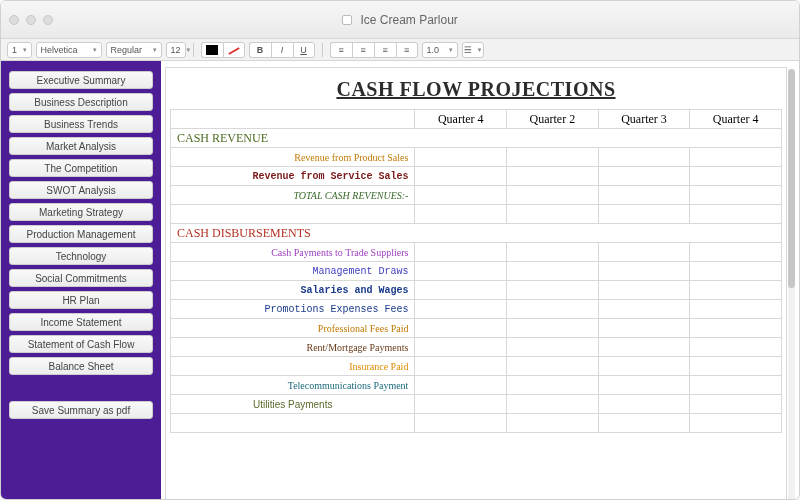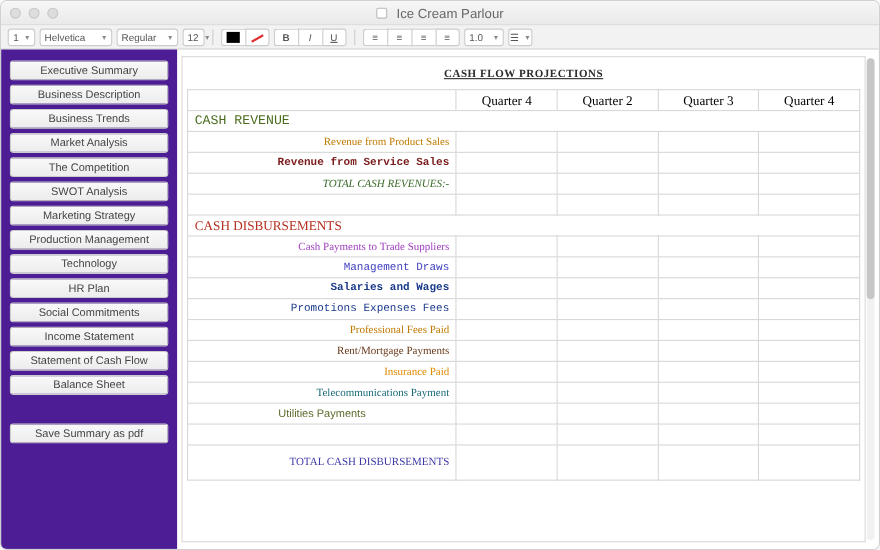--- a/index.html
+++ b/index.html
@@ -10,21 +10,21 @@
     width: 800px;
     height: 500px;
     overflow: hidden;
     border: 1px solid #d0d0d0;
     border-radius: 6px;
     box-shadow: 0 2px 10px rgba(0,0,0,0.08);
     position: relative;
   }
   
   .titlebar {
-    height: 22px;
+    height: 38px;
     background: linear-gradient(#f6f6f6, #eaeaea);
     border-bottom: 1px solid #d6d6d6;
     display: flex;
     align-items: center;
     padding: 0 8px;
     position: relative;
   }
   .traffic { display: flex; gap: 7px; }
   .tl { width: 10px; height: 10px; border-radius: 50%; background: #ddd; border: 1px solid #c7c7c7; }
   .titlebar .title {
@@ -99,21 +99,21 @@
   }
   .doc {
     border:1px solid #d9d9d9;
     height:100%;
     overflow:hidden;
     background:#fff;
     padding:4px 4px 4px 4px;
   }
   h1.doc-title {
     text-align:center; font-family:Georgia,"Times New Roman",serif;
-    font-size:10px; text-decoration:underline; letter-spacing:0.5px;
+    font-size:20px; text-decoration:underline; letter-spacing:0.5px;
     color:#2c2c2c; margin:6px 0 8px;
     font-weight:bold;
   }
   table.grid {
     width:100%; border-collapse:collapse; table-layout:fixed;
   }
   table.grid td, table.grid th {
     border:1px solid #d8d8d8;
     height:19px;
     padding:1px 6px;
@@ -129,21 +129,21 @@
   }
   .q1 { color:#b00000; font-weight:bold;}
   .q2 { color:#2b7a2b; font-family:Georgia,serif;}
   .q3 { color:#8a4aa8; font-family:Georgia,serif;}
   .q4 { color:#2257c5; font-family:Georgia,serif;}
   .label-col { text-align:right; }
   .section-head td {
     padding-top:6px;
     height:24px;
   }
-  .cash-rev { color:#4a6b1e; font-family:Liberation Mono, monospace; font-size:12px; }
+  .cash-rev { color:#4a6b1e; font-family:Liberation Serif, serif; font-size:12px; }
   .cash-dis { color:#b43020; font-family:Georgia,serif; font-size:12px; }
   .tot-dis { color:#3d3aa8; font-family:Georgia,serif; font-size:13px; text-align:right; line-height:1.1;}
   .row-rps { color:#c07a00; font-family:Liberation Serif, serif; text-align:right;}
   .row-rss { color:#7a1a1a; font-family:"Courier New",monospace; font-weight:bold; text-align:right;}
   .row-tcr { color:#3a6b2a; font-family:Georgia,serif; font-style:italic; text-align:right;}
   .row-cpts { color:#a040c0; font-family:Georgia,serif; text-align:right;}
   .row-md  { color:#4040c0; font-family:Liberation Mono, monospace; text-align:right;}
   .row-sw  { color:#1a3a8a; font-family:"Courier New",monospace; font-weight:bold; text-align:right;}
   .row-pep { color:#1a3a8a; font-family:"Courier New",monospace; text-align:right;}
   .row-pfp { color:#c07a00; font-family:Georgia,serif; text-align:right;}
@@ -242,24 +242,24 @@
     <div class="sb-btn">
         <span>Marketing Strategy</span>
       </div>
     <div class="sb-btn">
         <span>Production Management</span>
       </div>
     <div class="sb-btn">
         <span>Technology</span>
       </div>
     <div class="sb-btn">
+        <span>Social Commitments</span>
+      </div>
+    <div class="sb-btn">
         <span>HR Plan</span>
-      </div>
-    <div class="sb-btn">
-        <span>Social Commitments</span>
       </div>
     <div class="sb-btn">
         <span>Income Statement</span>
       </div>
     <div class="sb-btn">
         <span>Statement of Cash Flow</span>
       </div>
     <div class="sb-btn">
         <span>Balance Sheet</span>
       </div>
@@ -385,28 +385,20 @@
               <td></td>
               <td></td>
             </tr>
         <tr>
               <td class="label-col"></td>
               <td></td>
               <td></td>
               <td></td>
               <td></td>
             </tr>
-        <tr>
-              <td class="tot-dis" style="height:32px">TOTAL CASH
-DISBURSEMENTS</td>
-              <td></td>
-              <td></td>
-              <td></td>
-              <td></td>
-            </tr>
       </tbody>
         </table>
     </div>
     <div class="scroll-track">
       <div class="scroll-thumb"></div>
     </div>
   </div>
 </div>
 
 </body></html>

